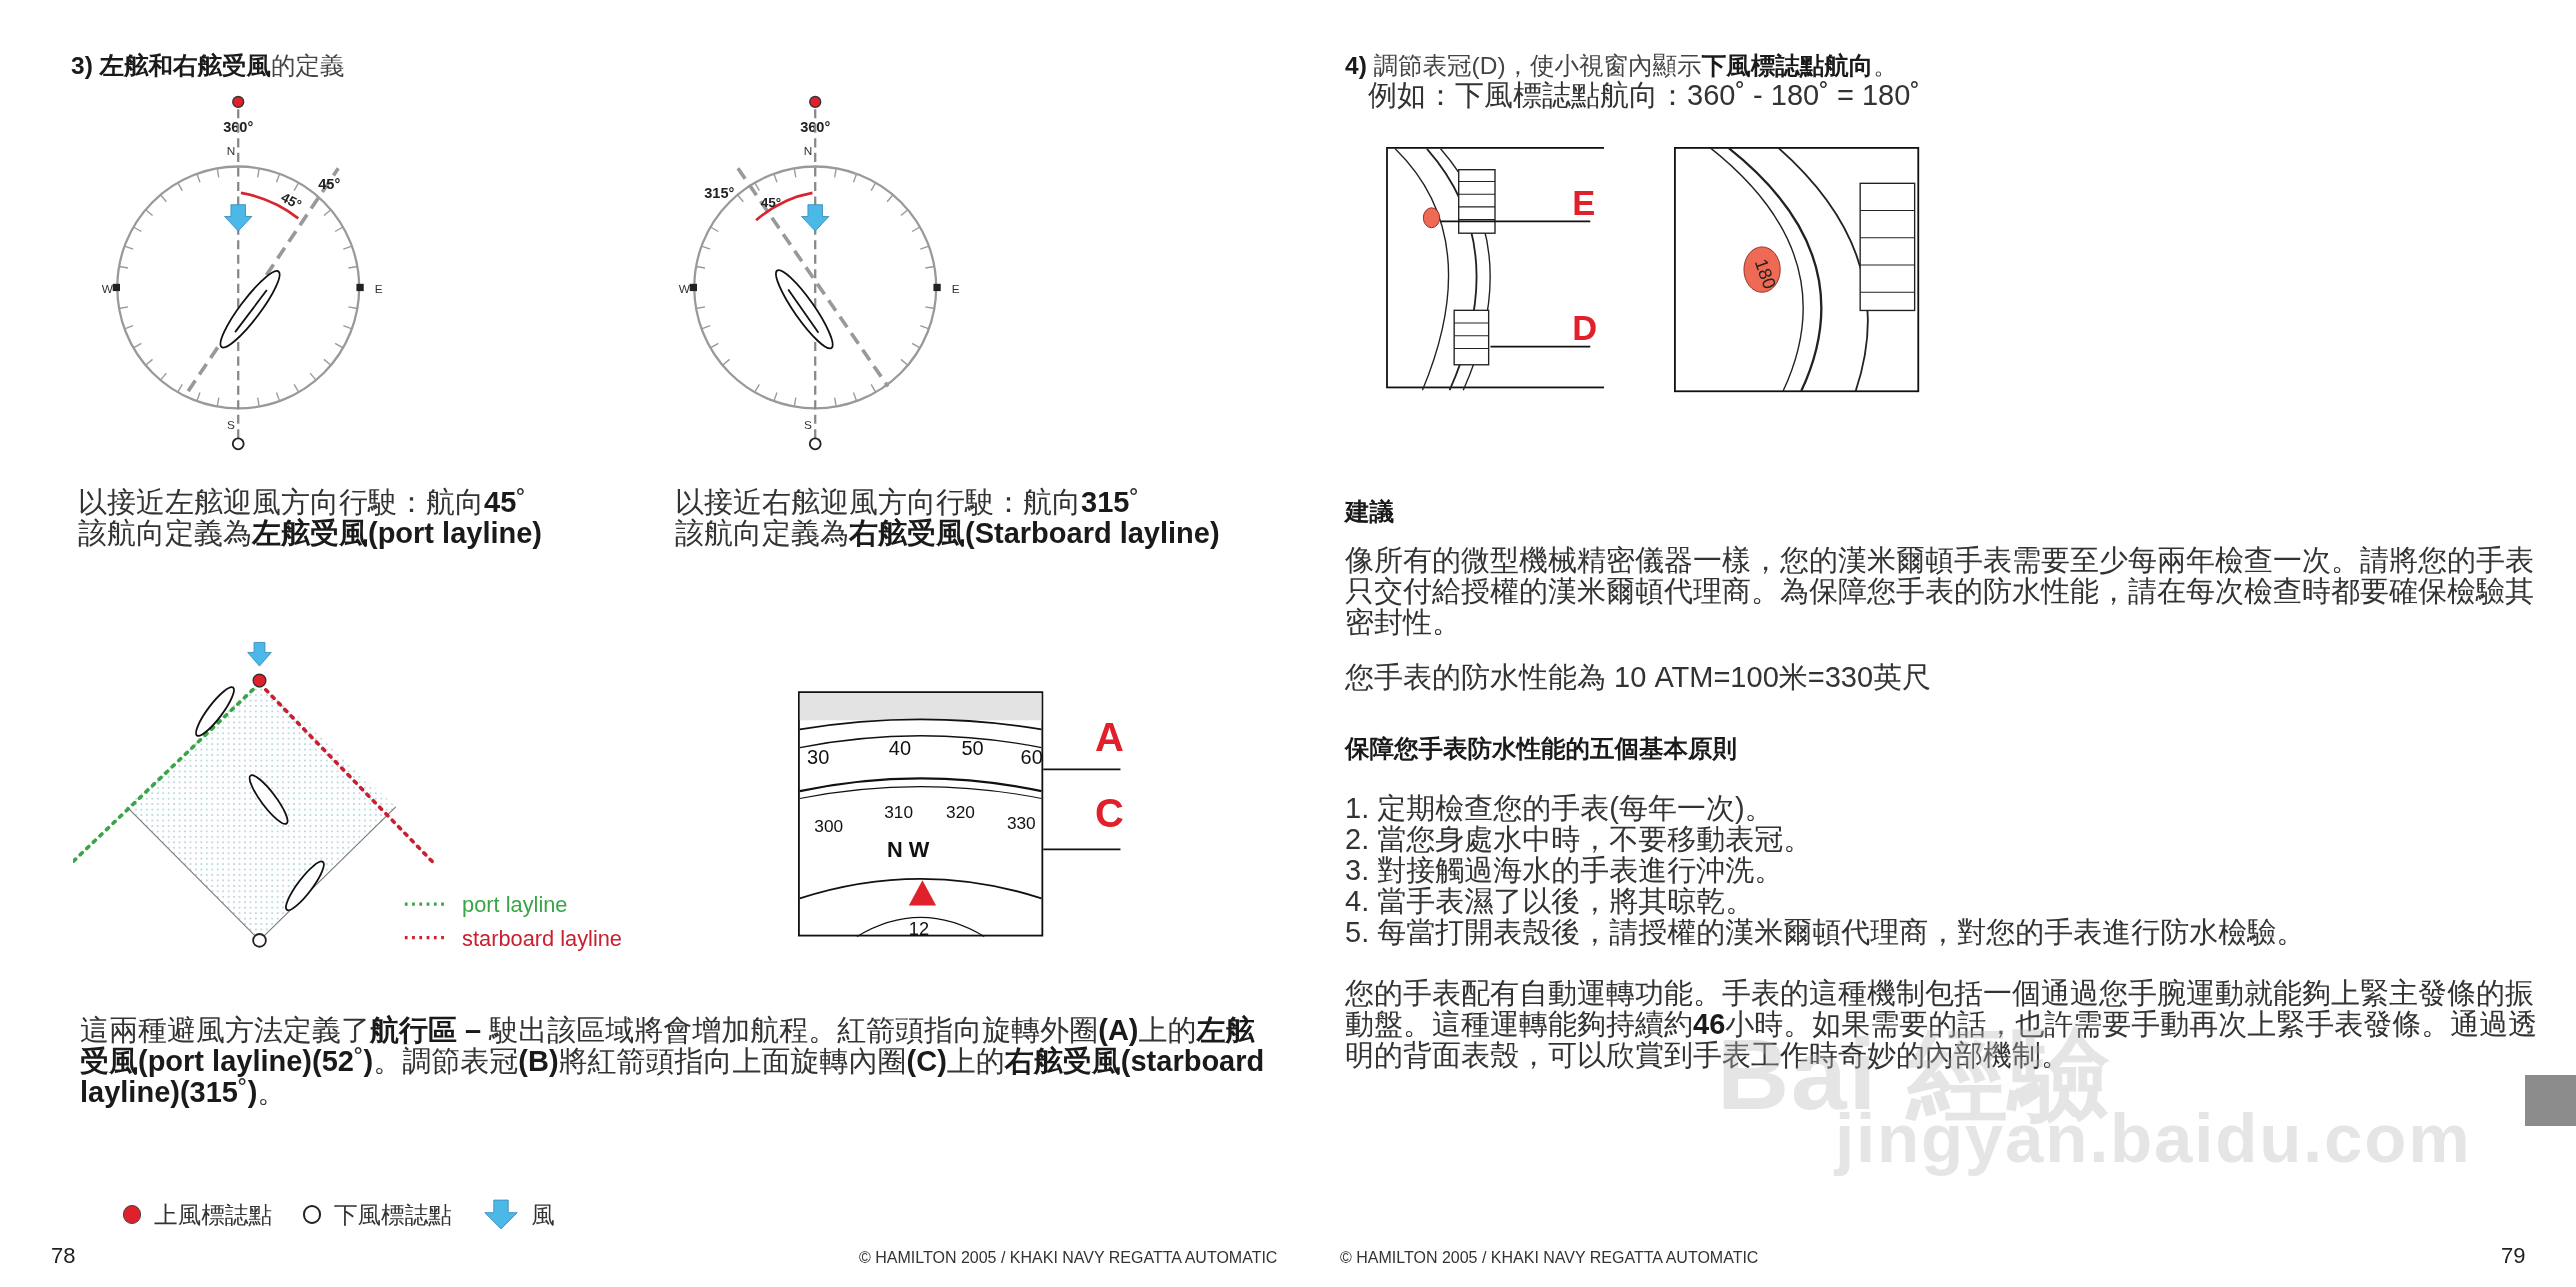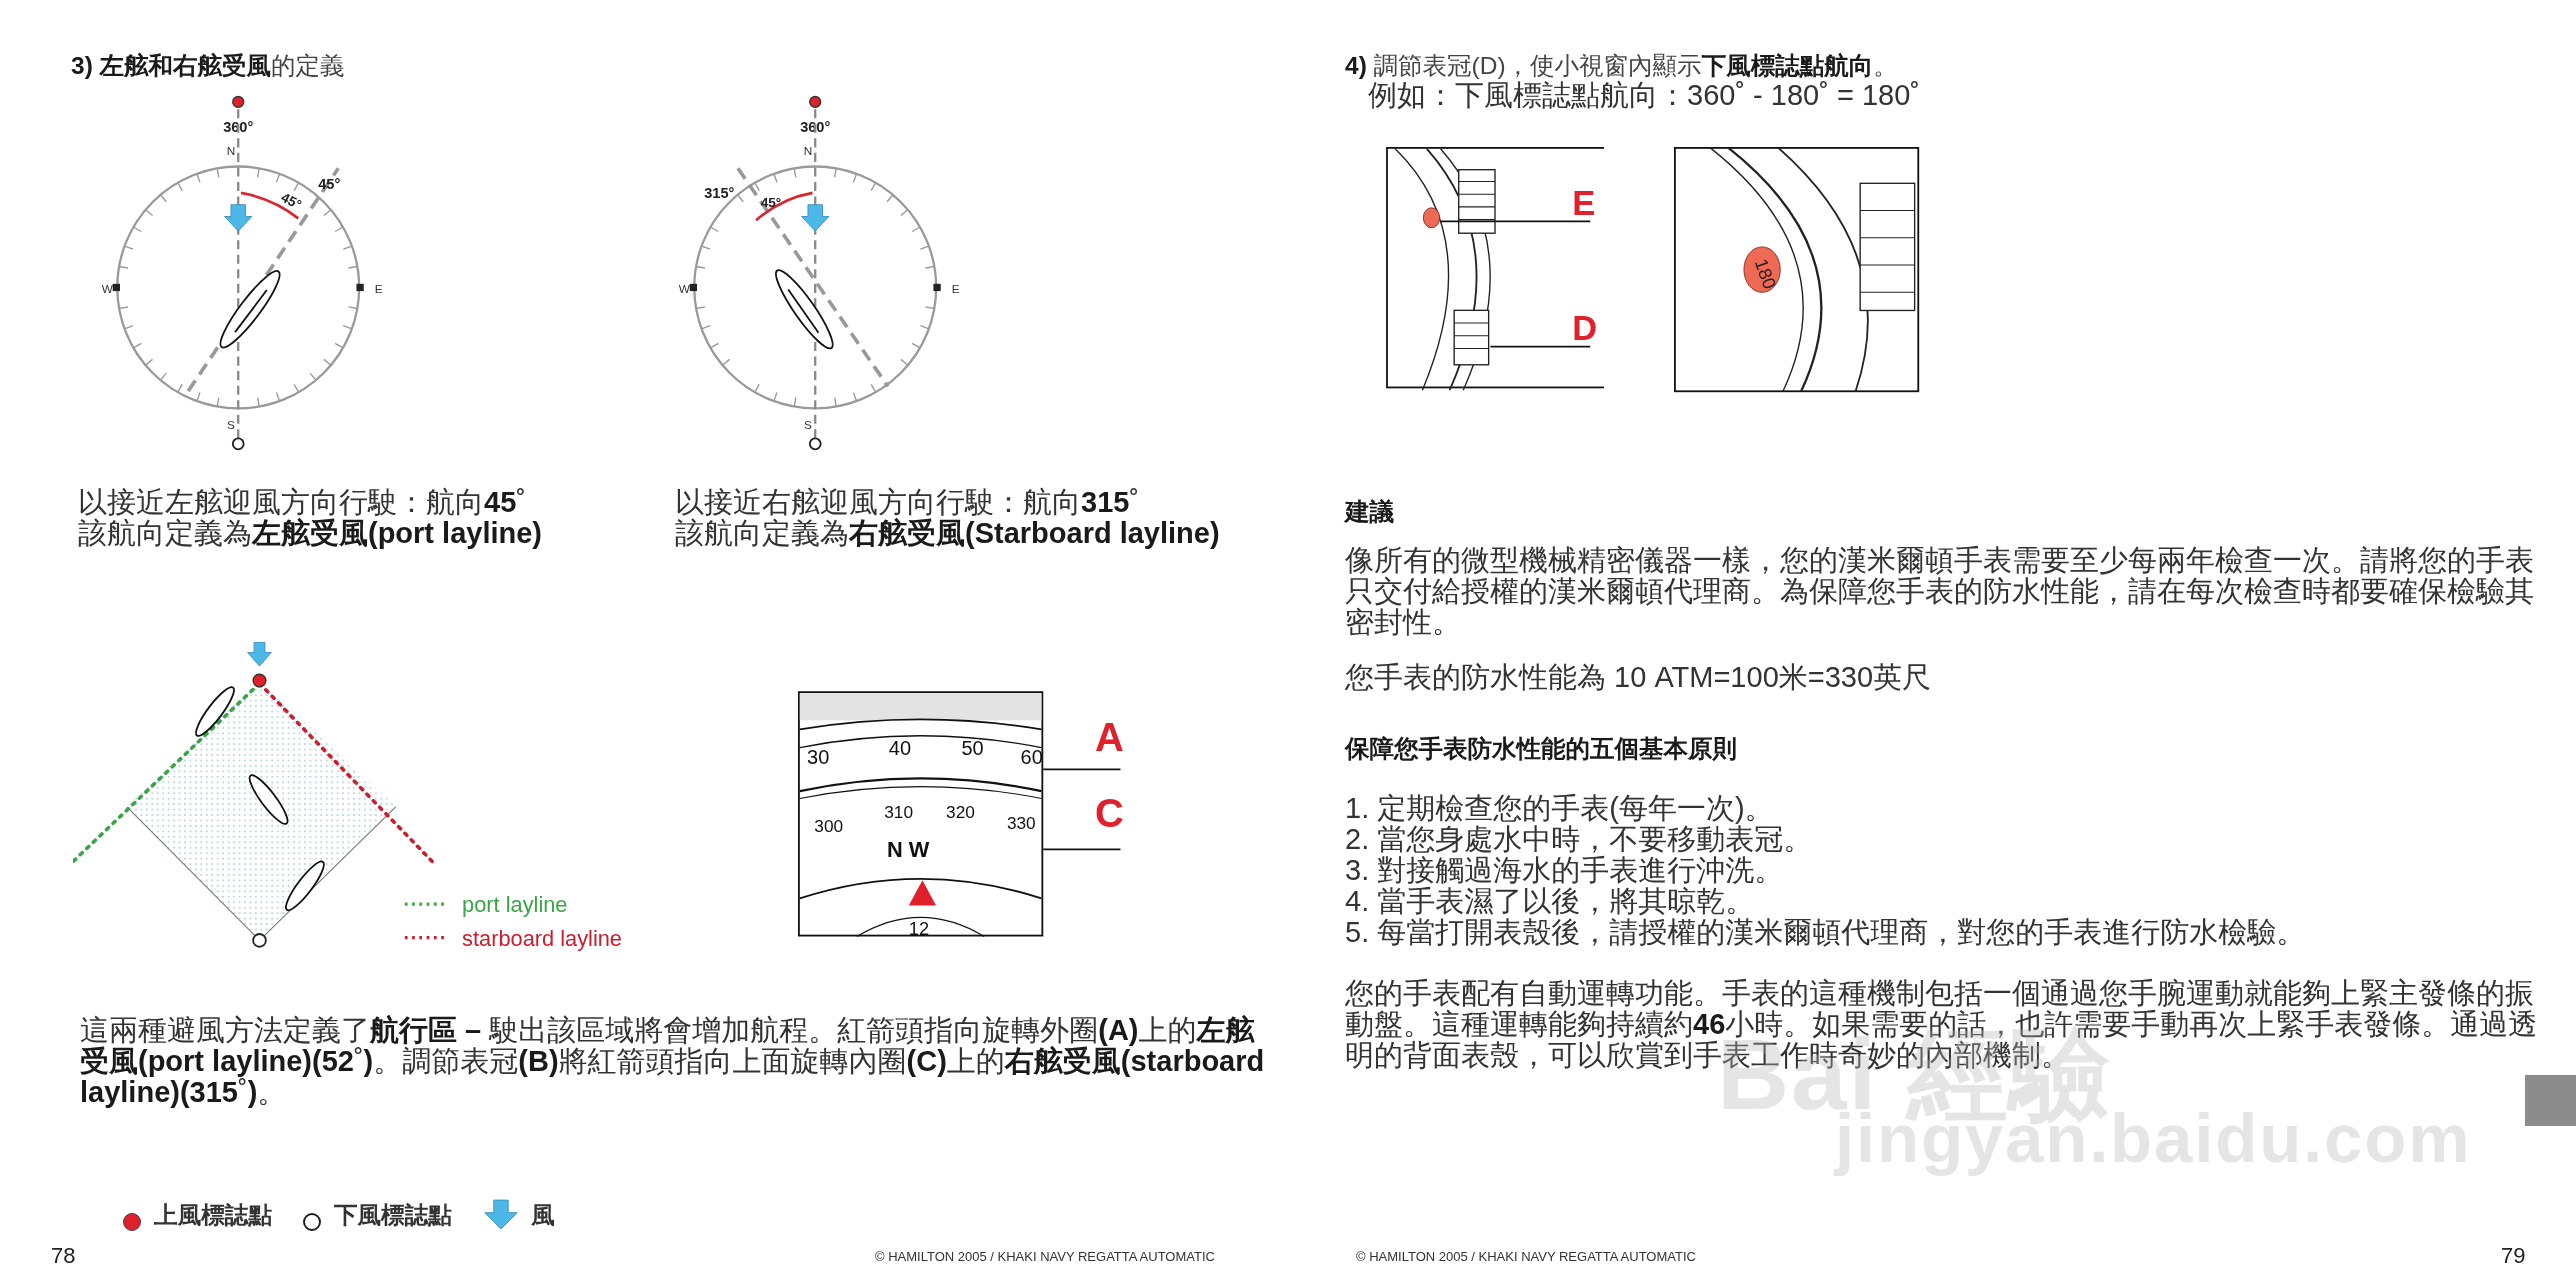--- a/index.html
+++ b/index.html
@@ -4,21 +4,21 @@
 <style>
   html, body { margin:0; padding:0; background:#ffffff; }
   body { width:2576px; height:1288px; position:relative; overflow:hidden;
          font-family:"Liberation Sans", "DejaVu Sans", sans-serif; color:#2a2a2a; }
   .abs { position:absolute; }
   .sec-title { font-size:24.5px; color:#1a1a1a; white-space:nowrap; }
   .sec-title b { font-weight:bold; }
   .sec-title .light { font-weight:normal; color:#444; }
   .body-text { font-size:29px; line-height:31px; color:#333; white-space:nowrap; }
   .body-text b { color:#1a1a1a; }
-  .footer { font-size:13px; color:#333; white-space:nowrap;margin-left:16px; }
+  .footer { font-size:16px; color:#333; white-space:nowrap; }
   .pagenum { font-size:22px; color:#222; }
   .heading-b { font-size:24.5px; font-weight:bold; color:#1a1a1a; }
   .legend-txt { font-size:23.6px; color:#333; }
   .watermark { font-size:109px; font-weight:bold; color:rgba(180,180,180,0.35);
                letter-spacing:1.8px; white-space:nowrap; }
   .tab-marker { background:#8c8c8c; }
   svg text { font-family:"Liberation Sans", "DejaVu Sans", sans-serif; }
 </style>
 </head>
 <body>
@@ -205,21 +205,21 @@
   <text x="327" y="66" font-size="44" font-weight="bold" fill="#e0202a">A</text>
   <text x="327" y="150" font-size="44" font-weight="bold" fill="#e0202a">C</text>
 </svg>
 
 <div class="abs body-text" style="left:80px;top:1015px;line-height:31px;">
   <div><span>這兩種避風方法定義了</span><b>航行區 –</b><span> 駛出該區域將會增加航程。紅箭頭指向旋轉外圈</span><b>(A)</b><span>上的</span><b>左舷</b></div>
   <div><b>受風(port layline)(52</b><span>˚</span><b>)</b><span>。調節表冠</span><b>(B)</b><span>將紅箭頭指向上面旋轉內圈</span><b>(C)</b><span>上的</span><b>右舷受風(starboard</b></div>
   <div><b>layline)(315</b><span>˚</span><b>)</b><span>。</span></div>
 </div>
 
-<div class="abs" style="left:123px;top:1198px;display:flex;align-items:flex-end;gap:12.7px;font-weight:bold;">
+<div class="abs" style="left:123px;top:1198px;display:flex;align-items:center;gap:12.7px;">
   <span style="width:16.4px;height:16.4px;border-radius:50%;background:#e0202a;border:1.8px solid #444;display:inline-block;"></span>
   <span class="legend-txt">上風標誌點</span>
   <span style="width:14.5px;height:14.5px;border-radius:50%;background:#fff;border:2.7px solid #222;display:inline-block;margin-left:18px;"></span>
   <span class="legend-txt">下風標誌點</span>
   <svg width="36" height="33" viewBox="0 0 40 36" style="margin-left:18px;">
       <path d="M12,2 L28,2 L28,16 L38,16 L20,34 L2,16 L12,16 Z" fill="#4bb8e8" stroke="#3b8fbf" stroke-width="1"></path>
     </svg>
   <span class="legend-txt">風</span>
 </div>
 

